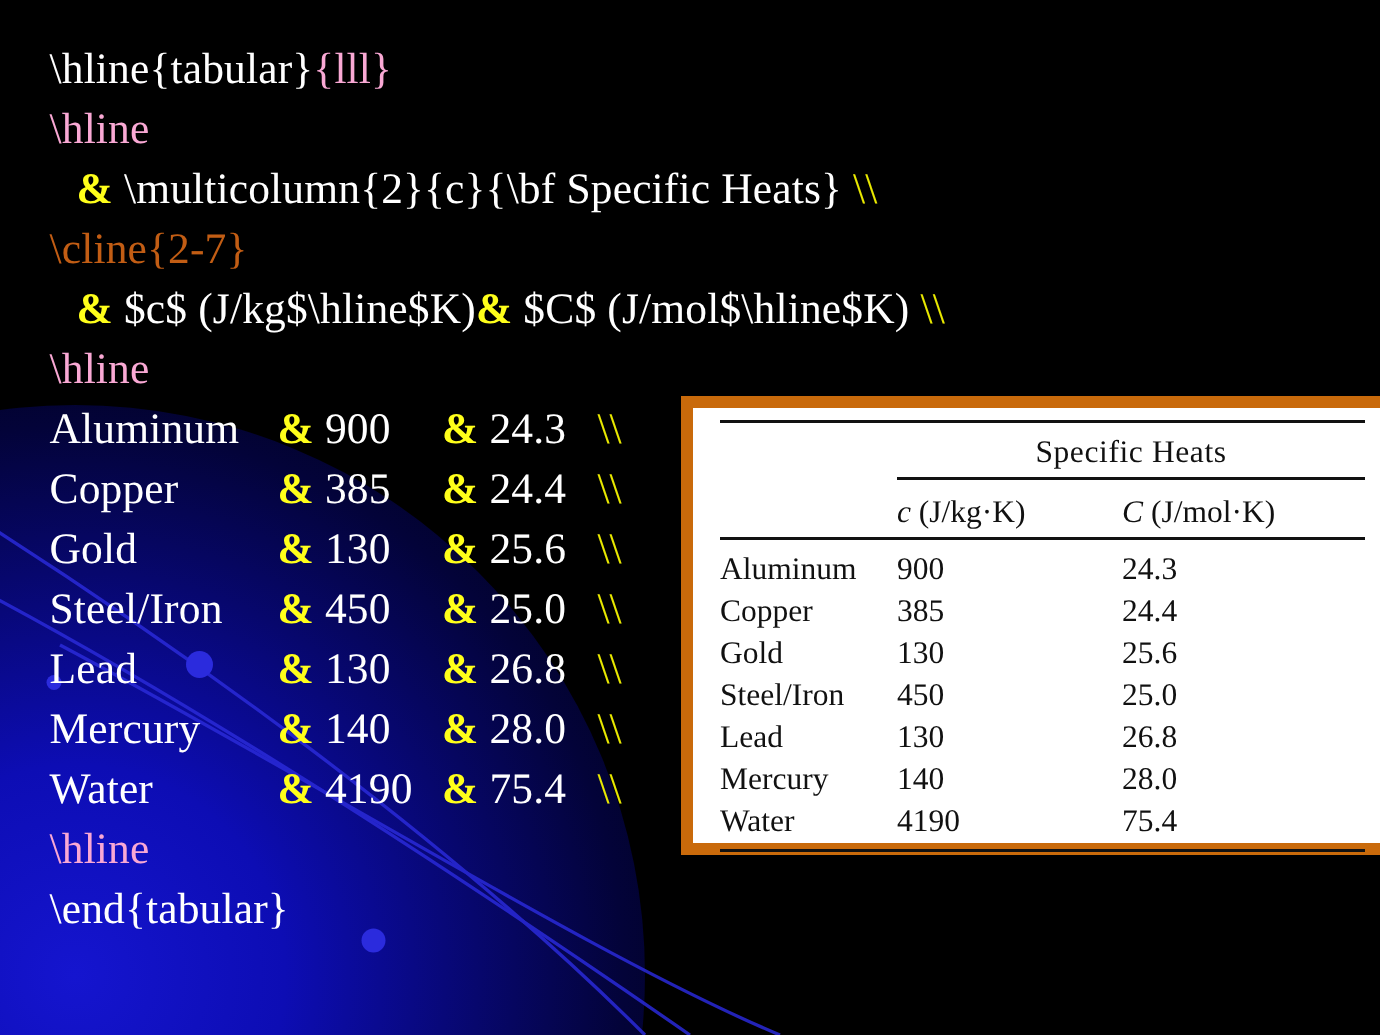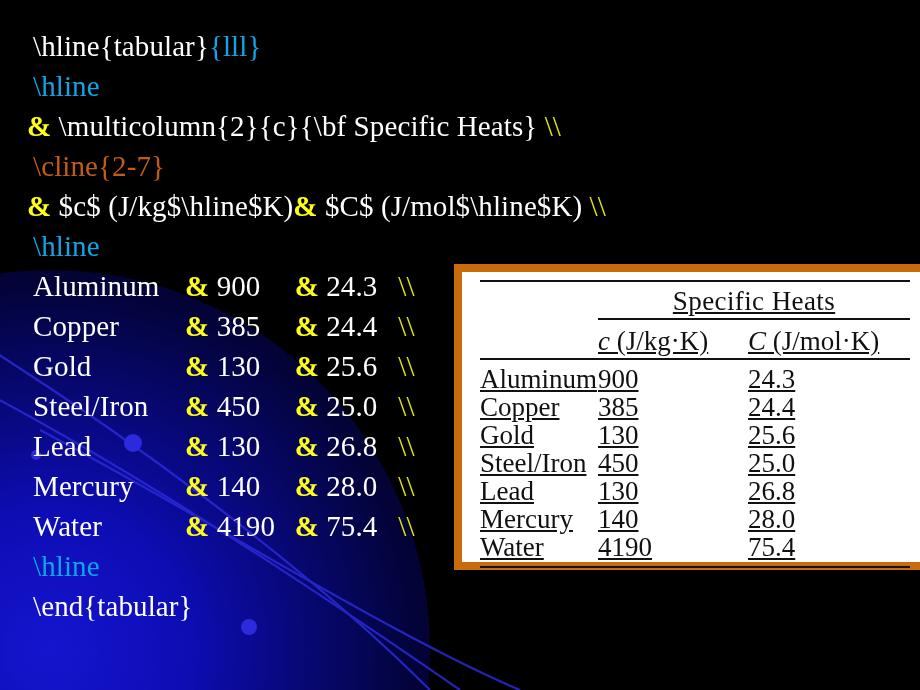--- a/index.html
+++ b/index.html
@@ -52,22 +52,22 @@
   }
   .code-line {
     height: 40px;
     line-height: 40px;
     font-size: 29px;
     color: #ffffff;
     white-space: pre;
     padding-left: 33px;
     letter-spacing: 0.1px;
   }
-  .code-line.indent { padding-left: 27px; }
-  .kw      { color: #0ea5e9; }
+  .code-line.indent { padding-left: 51px; }
+  .kw      { color: #f9a8d4; }
   .kw-dim  { color: #c25d14; }
   .amp     { color: #ffff1a; font-weight: bold; }
   .eol     { color: #e9e900; }
   .wht     { color: #ffffff; }
 
   
   .c-name { display: inline-block; width: 152px; }
   .c-val1 { display: inline-block; width: 78px; }
   .c-val2 { display: inline-block; width: 72px; }
 
@@ -91,23 +91,22 @@
     width: 430px;
     border-collapse: collapse;
     font-family: "Liberation Serif", "DejaVu Serif", serif;
     color: #111111;
   }
   #latex-table td, #latex-table th {
     padding: 0;
     text-align: left;
     vertical-align: baseline;
     font-weight: normal;
-    font-size: 27px;
+    font-size: 21px;
     line-height: 28px;
-    text-decoration: underline;
   }
   .col-label { width: 118px; }
   .col-c     { width: 150px; }
   .col-C     { width: 162px; }
 
   .rule-top td    { border-top: 2.4px solid #111; height: 5px; }
   .rule-mid td    { border-top: 2.2px solid #111; height: 5px; }
   .rule-bot td    { border-top: 2.4px solid #111; height: 5px; }
   .cline-cell     { border-top: 2px solid #111; }
   .spacer-row td  { height: 5px; }

